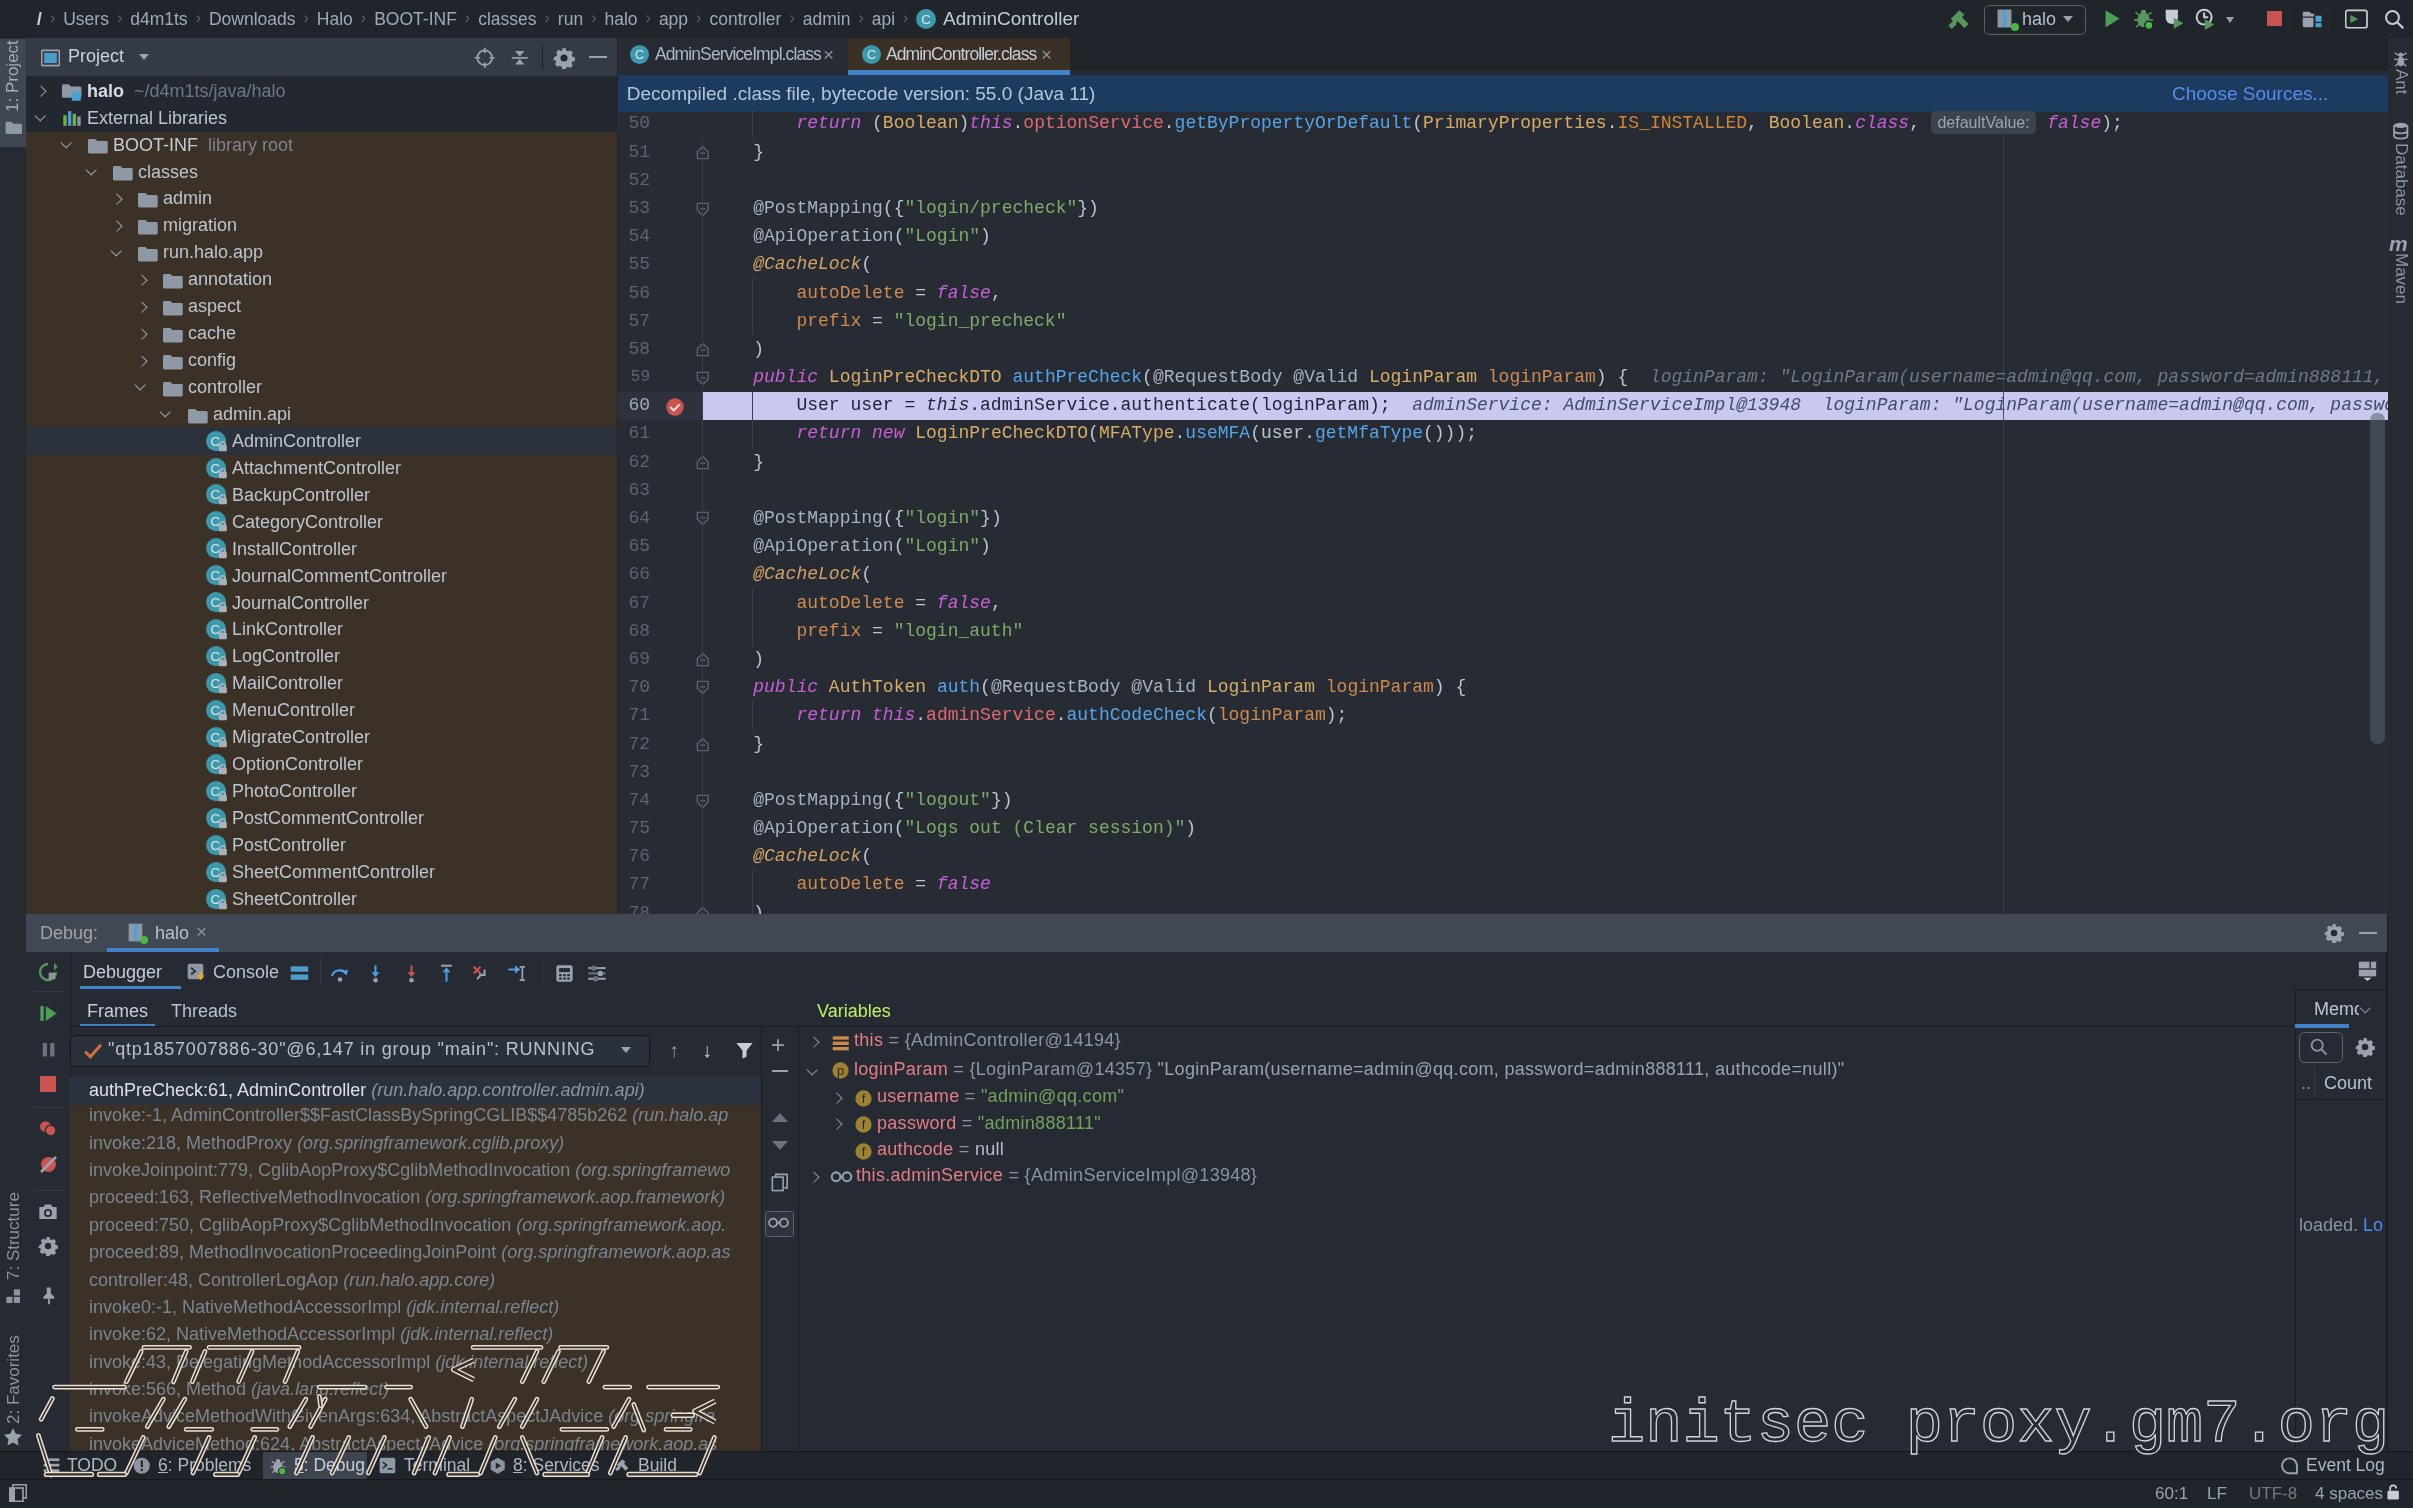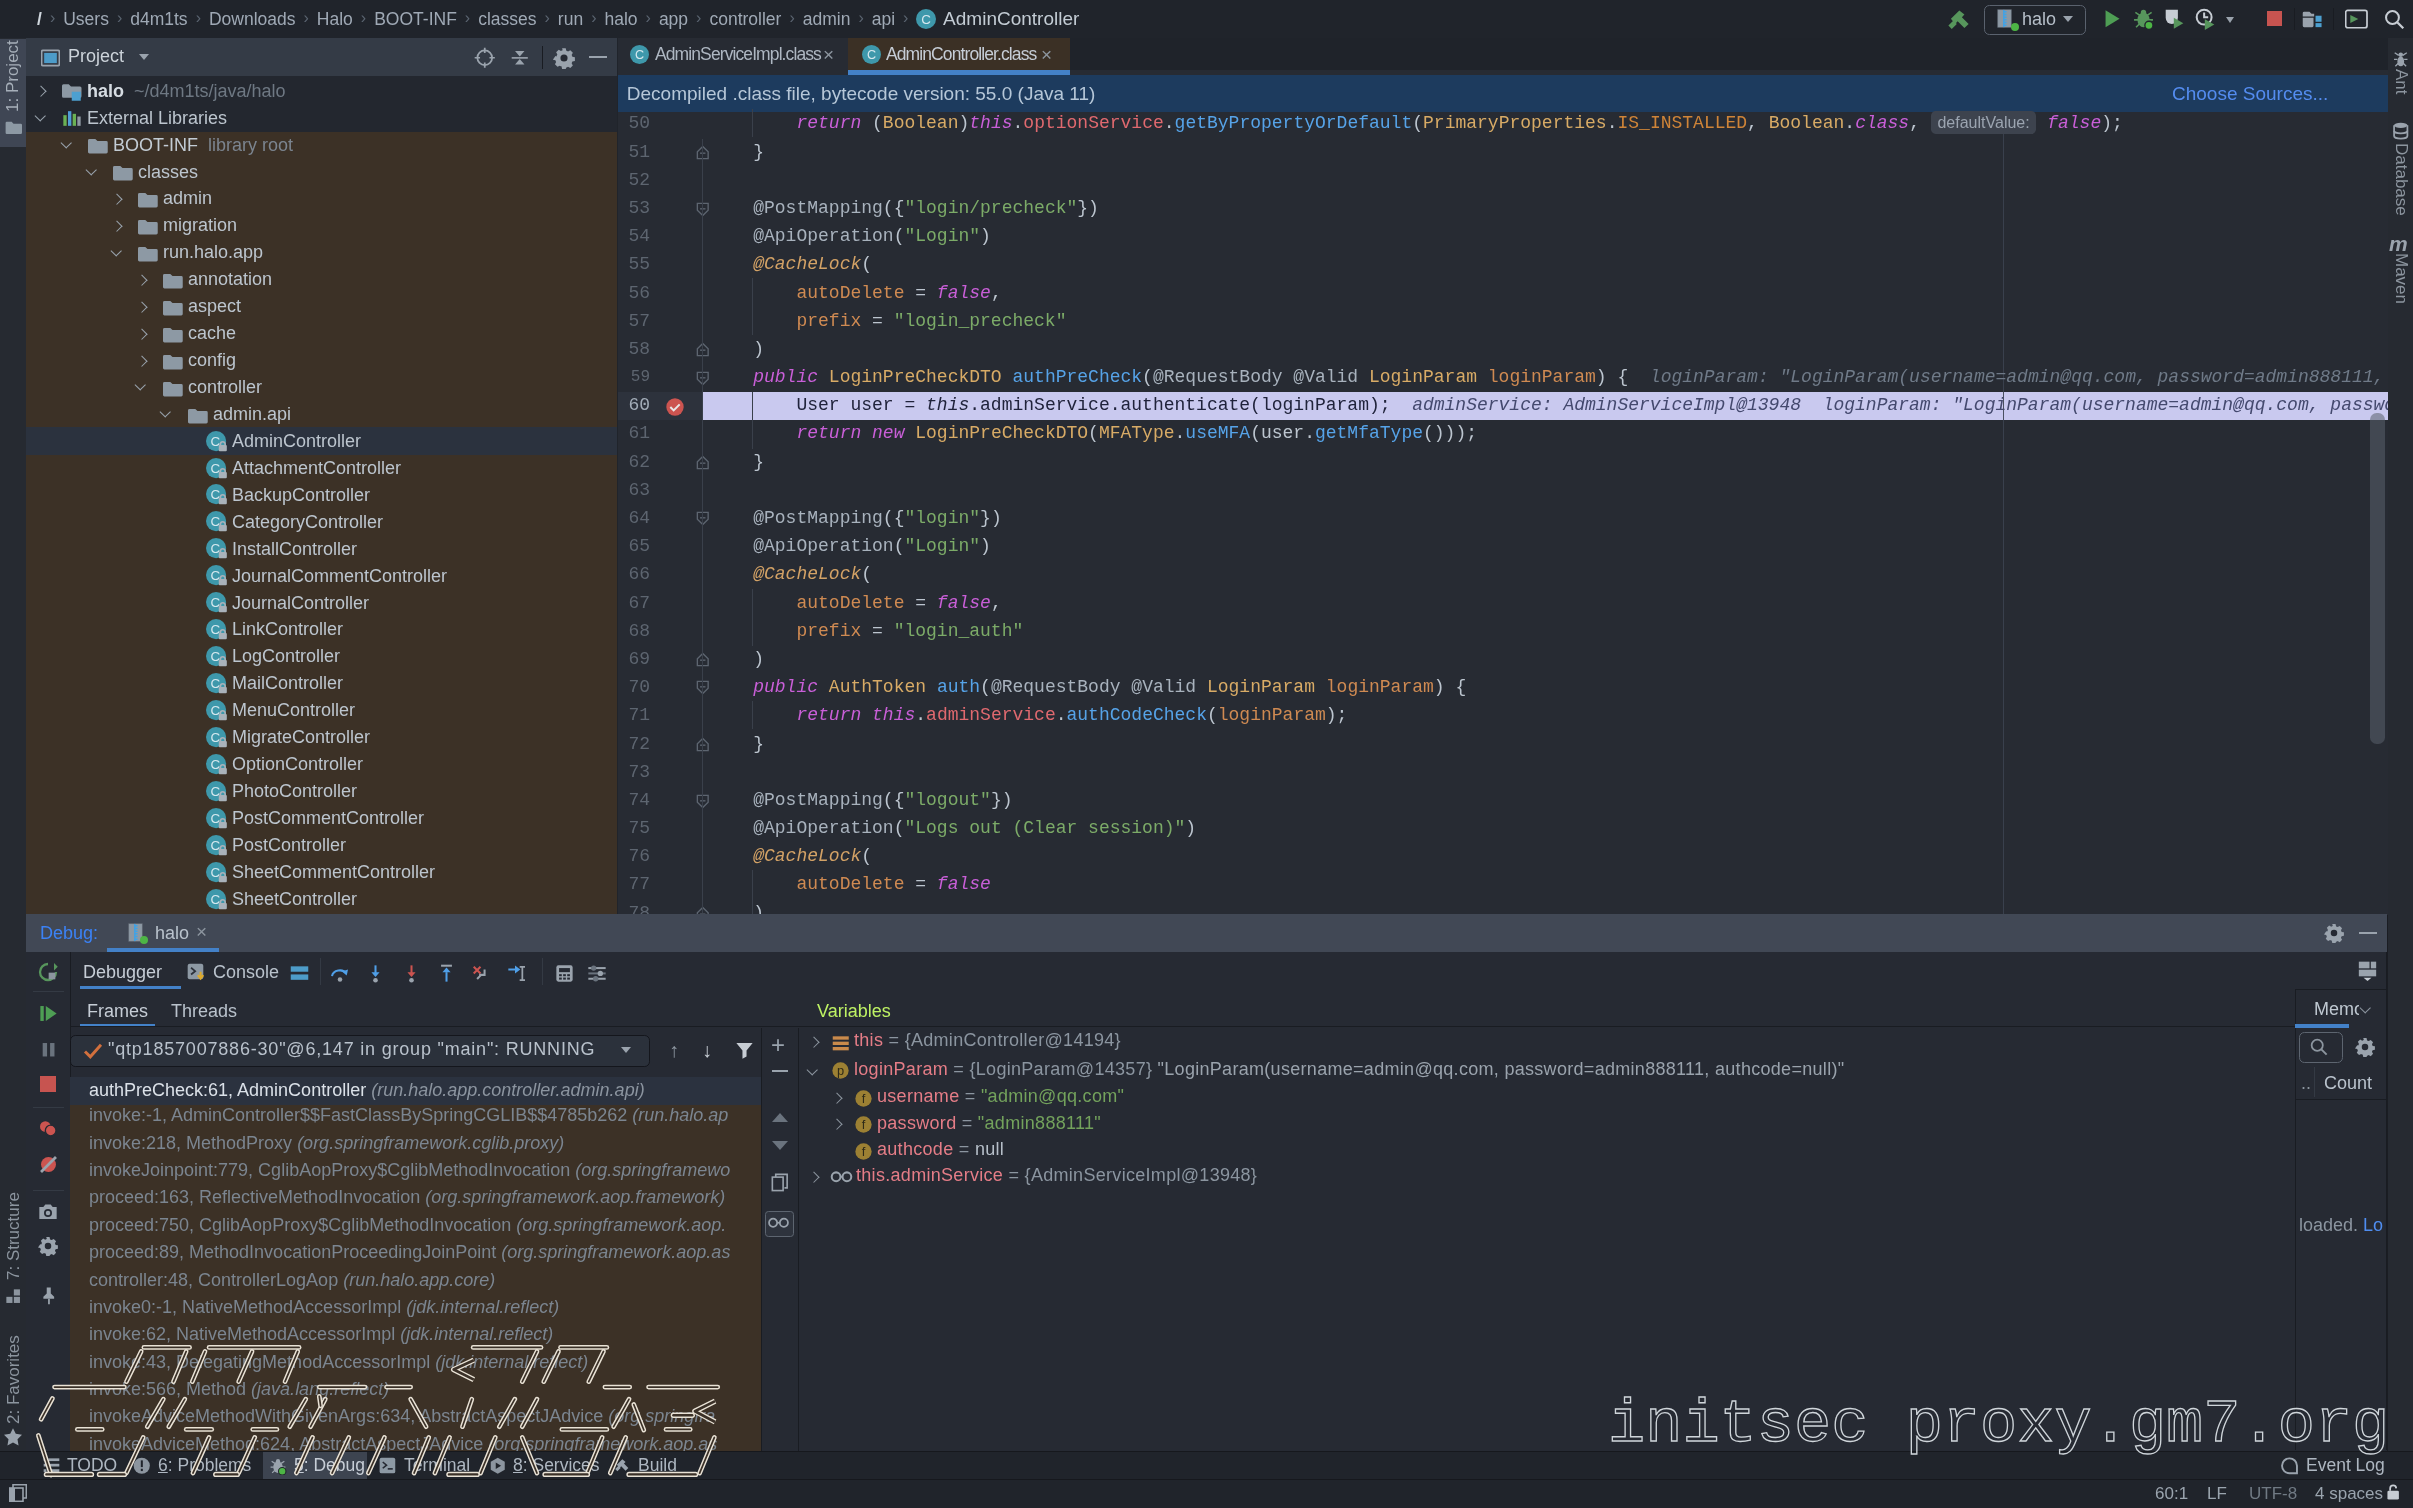--- a/index.html
+++ b/index.html
@@ -474,21 +474,21 @@
       <pre class="ab" style="left:92px;top:692px;font-size:18px;line-height:28px;white-space:pre;">    <span class="pln">}</span></pre>
       <pre class="ab" style="left:92px;top:720px;font-size:18px;line-height:28px;white-space:pre;"></pre>
       <pre class="ab" style="left:92px;top:748px;font-size:18px;line-height:28px;white-space:pre;">    <span class="ann">@PostMapping</span><span class="pln">({</span><span class="str">"logout"</span><span class="pln">})</span></pre>
       <pre class="ab" style="left:92px;top:776px;font-size:18px;line-height:28px;white-space:pre;">    <span class="ann">@ApiOperation</span><span class="pln">(</span><span class="str">"Logs out (Clear session)"</span><span class="pln">)</span></pre>
       <pre class="ab" style="left:92px;top:804px;font-size:18px;line-height:28px;white-space:pre;">    <span class="anno">@CacheLock</span><span class="pln">(</span></pre>
       <pre class="ab" style="left:92px;top:832px;font-size:18px;line-height:28px;white-space:pre;">        <span class="prm">autoDelete</span><span class="pln"> = </span><span class="kw">false</span></pre>
       <pre class="ab" style="left:92px;top:861px;font-size:18px;line-height:28px;white-space:pre;">    <span class="pln">)</span></pre>
     </div>
 <div class="ab" style="left:26px;top:914px;width:2361px;height:537px;background:#262a33;overflow:hidden;">
       <div class="ab" style="left:0;top:0;width:2361px;height:38px;background:#414855;"></div>
-      <div class="ab" style="left:14px;top:8.8px;color:#3b82f6;text-align:center;">Debug:</div>
+      <div class="ab" style="left:14px;top:8.8px;color:#a3a3a3;text-align:center;">Debug:</div>
       <svg class="ab" width="19" height="19" viewBox="0 0 28 28" style="left:100px;top:9.4px;">
         <use href="#i-jar"></use>
       </svg>
       <div class="ab" style="left:114px;top:22px;width:8px;height:8px;border-radius:4px;background:#4db545;"></div>
       <div class="ab" style="left:129px;top:8.8px;color:#b9c2cc;">halo</div>
       <div class="ab" style="left:170px;top:7.4px;color:#8c959f;font-size:19px;">×</div>
       <div class="ab" style="left:81px;top:34px;width:112px;height:4px;background:#4381c8;"></div>
       <svg class="ab" width="20" height="20" viewBox="0 0 32 32" style="left:2298px;top:9.4px;">
         <use href="#i-gear"></use>
       </svg>

